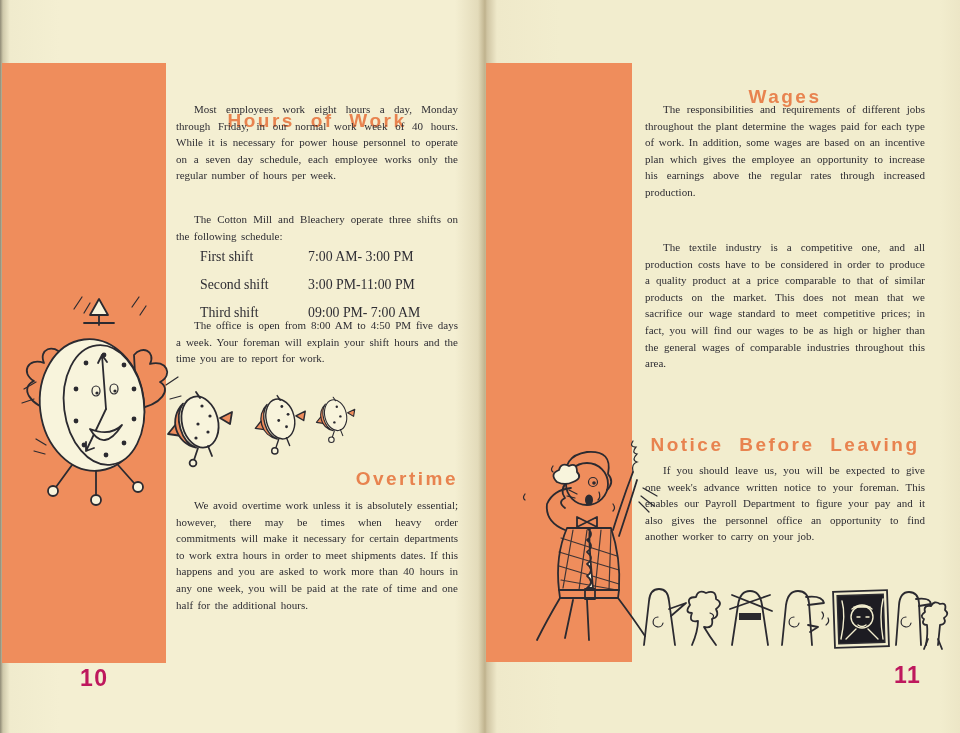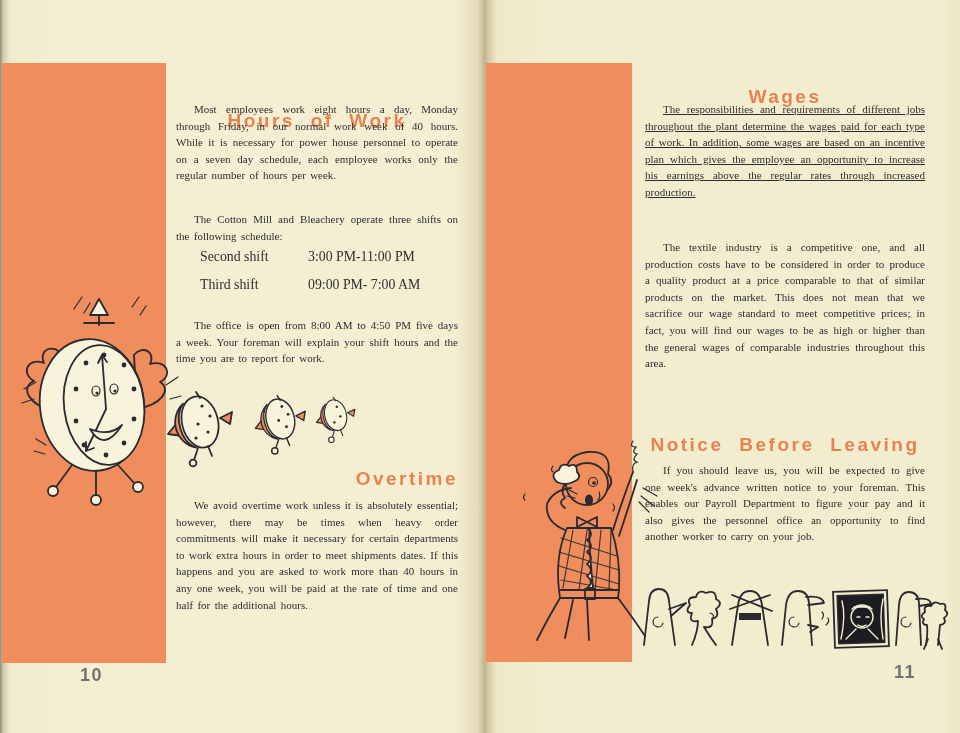--- a/index.html
+++ b/index.html
@@ -25,40 +25,44 @@
   .para{
     position:absolute;width:282px;
     font-size:11px;line-height:16.6px;
     text-align:justify;text-indent:18px;word-spacing:1.6px;
   }
   .sched{position:absolute;left:200px;width:230px;font-size:13.8px;}
   .sched-row{display:flex;margin-bottom:12px;}
   .sched-label{width:108px;}
   .page-num{
     position:absolute;font-family:"Liberation Sans", sans-serif;
-    font-weight:700;font-size:18px;letter-spacing:1.5px;color:#737373;
+    font-weight:700;font-size:23px;letter-spacing:1.5px;color:#be185d;
   }
   svg{position:absolute;overflow:visible;}
   .ink{stroke:#2b2a30;fill:none;stroke-width:1.8;stroke-linecap:round;stroke-linejoin:round;}
   .ink-thin{stroke:#2b2a30;fill:none;stroke-width:1.2;stroke-linecap:round;}
   .cream-fill{fill:#f8f4dc;}
   .orange-fill{fill:#ef8d5c;}
 </style>
 </head>
 <body>
 
 <div id="left-panel" class="panel"></div>
 
 <div class="heading" style="left:176px;top:74px;width:282px;margin-top:36px;">Hours of Work</div>
 
 <div class="para" style="left:176px;top:101px;">Most employees work eight hours a day, Monday through Friday, in our normal work week of 40 hours. While it is necessary for power house personnel to operate on a seven day schedule, each employee works only the regular number of hours per week.</div>
 
 <div class="para" style="left:176px;top:211px;">The Cotton Mill and Bleachery operate three shifts on the following schedule:</div>
 
 <div class="sched" style="top:249px;">
+  <div class="sched-row">
+    <span class="sched-label">First shift</span>
+    <span>7:00 AM- 3:00 PM</span>
+  </div>
   <div class="sched-row">
     <span class="sched-label">Second shift</span>
     <span>3:00 PM-11:00 PM</span>
   </div>
   <div class="sched-row">
     <span class="sched-label">Third shift</span>
     <span>09:00 PM- 7:00 AM</span>
   </div>
 </div>
 
@@ -165,21 +169,21 @@
       <path class="ink" d="M24,58 l-4,12 M34,56 l4,10 M22,2 l4,6"></path>
       <circle class="ink cream-fill" cx="19" cy="73" r="4.6"></circle>
     </g>
   </g>
 </svg>
 
 <div id="right-panel" class="panel"></div>
 
 <div class="heading" style="left:645px;top:74px;width:280px;margin-top:12px;">Wages</div>
 
-<div class="para" style="left:645px;top:101px;width:280px;text-decoration:underline;">The responsibilities and requirements of different jobs throughout the plant determine the wages paid for each type of work. In addition, some wages are based on an incentive plan which gives the employee an opportunity to increase his earnings above the regular rates through increased production.</div>
+<div class="para" style="left:645px;top:101px;width:280px;">The responsibilities and requirements of different jobs throughout the plant determine the wages paid for each type of work. In addition, some wages are based on an incentive plan which gives the employee an opportunity to increase his earnings above the regular rates through increased production.</div>
 
 <div class="para" style="left:645px;top:239px;width:280px;">The textile industry is a competitive one, and all production costs have to be considered in order to produce a quality product at a price comparable to that of similar products on the market. This does not mean that we sacrifice our wage standard to meet competitive prices; in fact, you will find our wages to be as high or higher than the general wages of comparable industries throughout this area.</div>
 
 <div class="heading" style="left:645px;top:434px;width:280px;">Notice Before Leaving</div>
 
 <div class="para" style="left:645px;top:462px;width:280px;font-family:Liberation Serif, serif;">If you should leave us, you will be expected to give one week's advance written notice to your foreman. This enables our Payroll Department to figure your pay and it also gives the personnel office an opportunity to find another worker to carry on your job.</div>
 
 <div class="page-num" style="left:894px;top:662px;">11</div>
 
 <svg style="left:495px;top:438px;" width="160" height="205" viewBox="0 0 160 205">

